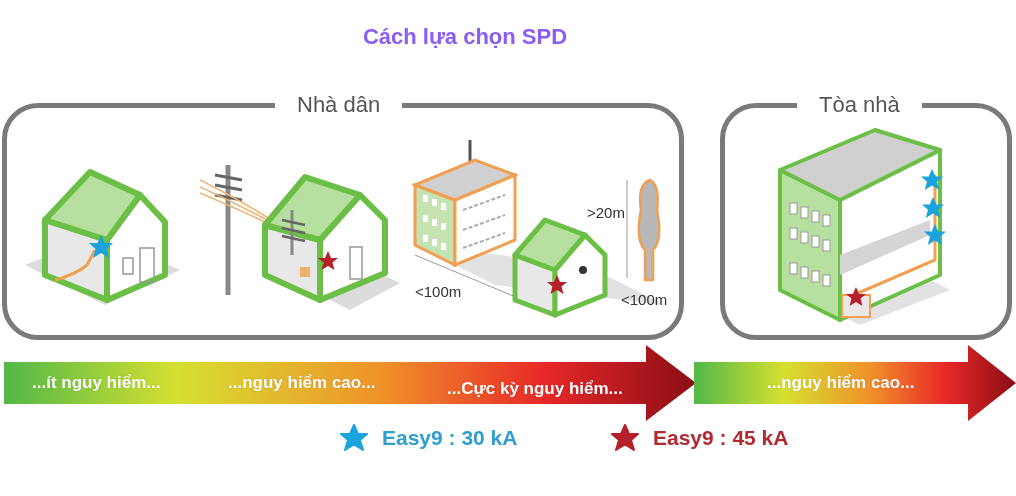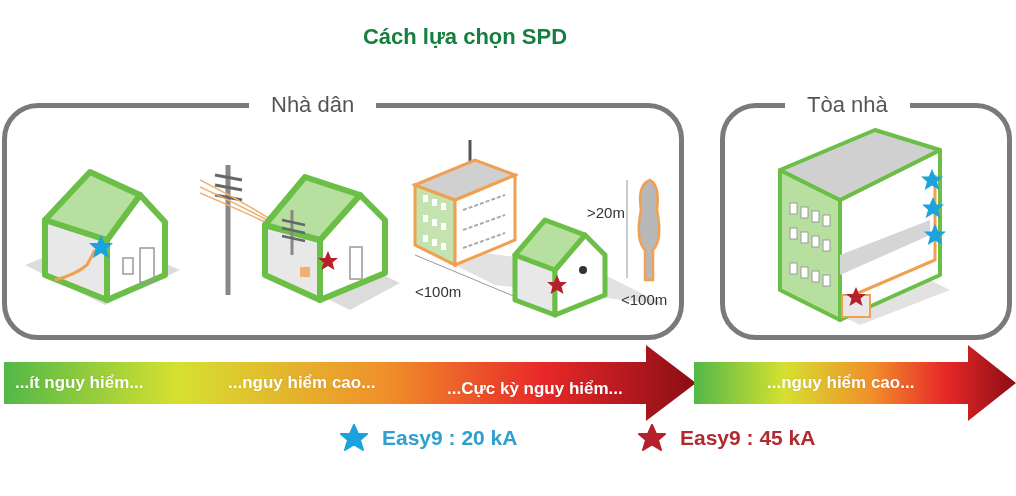--- a/index.html
+++ b/index.html
@@ -1,23 +1,23 @@
 <!DOCTYPE html>
 <html><head>
 <meta charset="utf-8">
 <style>
   html, body { margin:0; padding:0; }
   body { width:1016px; height:496px; background:#ffffff; position:relative; overflow:hidden; font-family:"Liberation Sans", sans-serif; }
-  .title { position:absolute; left:0; width:930px; top:24px; text-align:center; font-size:22px; font-weight:bold; color:#15803d; }
+  .title { position:absolute; left:0; width:930px; top:24px; text-align:center; font-size:22px; font-weight:bold; color:#8b5cf6; }
   .group { position:absolute; border:5px solid #7a7a7a; border-radius:36px; box-sizing:border-box; }
   .group-label { position:absolute; top:-18px; background:#fff; padding:0 22px; font-size:22px; color:#555; line-height:30px; }
   #g1 { left:2px; top:103px; width:682px; height:237px; }
-  #g1 .group-label { left:242px; }
+  #g1 .group-label { left:268px; }
   #g2 { left:720px; top:103px; width:292px; height:237px; }
-  #g2 .group-label { left:60px; }
+  #g2 .group-label { left:72px; }
   .scene { position:absolute; }
   .arrow { position:absolute; }
   .arrow-label { position:absolute; color:#fff; font-size:17px; font-weight:bold; white-space:nowrap; text-shadow:0 0 2px rgba(0,0,0,0.15); }
   .legend { position:absolute; top:424px; display:flex; align-items:center; gap:14px; font-size:21px; font-weight:bold; }
   .dim { position:absolute; font-size:15px; color:#333; }
 </style>
 </head>
 <body>
 
 <div class="title">Cách lựa chọn SPD</div>
@@ -138,21 +138,21 @@
     <linearGradient id="ga1" x1="0" x2="1" y1="0" y2="0">
       <stop offset="0" stop-color="#52b848"></stop>
       <stop offset="0.25" stop-color="#d6e030"></stop>
       <stop offset="0.55" stop-color="#f0902a"></stop>
       <stop offset="0.78" stop-color="#e82828"></stop>
       <stop offset="1" stop-color="#8a0e16"></stop>
     </linearGradient>
   </defs>
   <polygon points="0,17 642,17 642,0 692,38 642,76 642,59 0,59" fill="url(#ga1)"></polygon>
 </svg>
-<span class="arrow-label" style="left:15px;top:373px">...ít nguy hiểm...</span>
+<span class="arrow-label" style="left:32px;top:373px">...ít nguy hiểm...</span>
 <span class="arrow-label" style="left:228px;top:373px">...nguy hiểm cao...</span>
 <span class="arrow-label" style="left:447px;top:379px">...Cực kỳ nguy hiểm...</span>
 
 <svg class="arrow" style="left:694px;top:345px" width="322" height="76" viewBox="0 0 322 76">
   <defs>
     <linearGradient id="ga2" x1="0" x2="1" y1="0" y2="0">
       <stop offset="0" stop-color="#52b848"></stop>
       <stop offset="0.28" stop-color="#d6e030"></stop>
       <stop offset="0.55" stop-color="#f0902a"></stop>
       <stop offset="0.78" stop-color="#e82828"></stop>
@@ -160,20 +160,20 @@
     </linearGradient>
   </defs>
   <polygon points="0,17 274,17 274,0 322,38 274,76 274,59 0,59" fill="url(#ga2)"></polygon>
 </svg>
 <span class="arrow-label" style="left:767px;top:373px">...nguy hiểm cao...</span>
 
 <div class="legend" style="left:340px;">
   <svg width="28" height="28" viewBox="-14 -14 28 28">
       <polygon points="0,-13 4,-4 13,-4 6,2 9,12 0,6.5 -9,12 -6,2 -13,-4 -4,-4" fill="#1aa3dc" stroke="#1aa3dc" stroke-width="2" stroke-linejoin="round"></polygon>
     </svg>
-  <span style="color:#2f9fcf">Easy9 : 20 kA</span>
+  <span style="color:#2f9fcf">Easy9 : 30 kA</span>
 </div>
-<div class="legend" style="left:638px;">
+<div class="legend" style="left:611px;">
   <svg width="28" height="28" viewBox="-14 -14 28 28">
       <polygon points="0,-13 4,-4 13,-4 6,2 9,12 0,6.5 -9,12 -6,2 -13,-4 -4,-4" fill="#b5202a" stroke="#b5202a" stroke-width="2" stroke-linejoin="round"></polygon>
     </svg>
   <span style="color:#b02a30">Easy9 : 45 kA</span>
 </div>
 
 </body></html>

